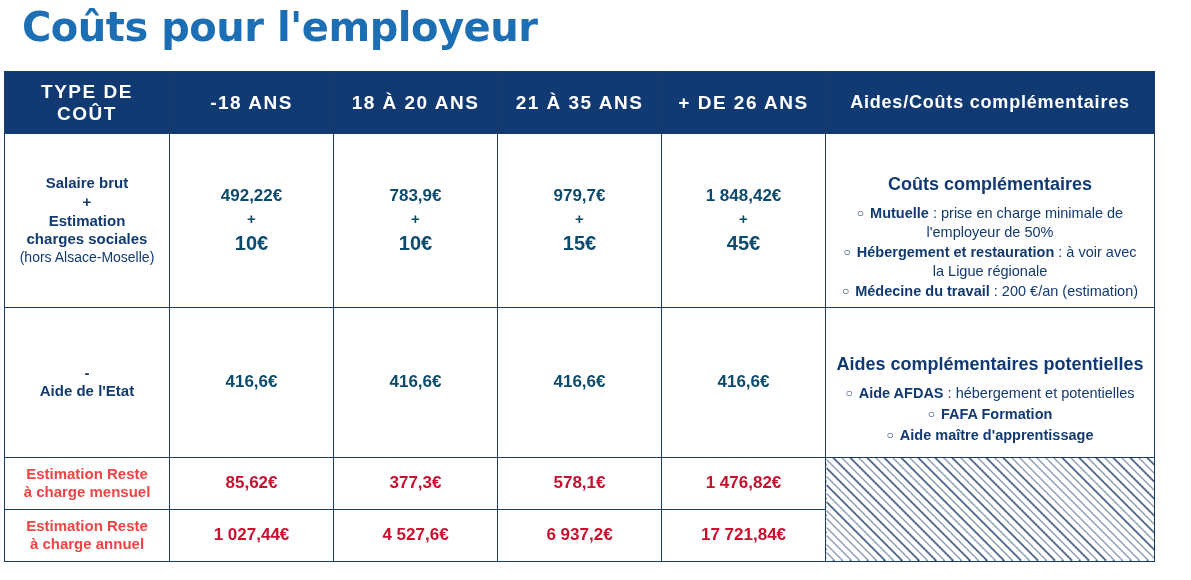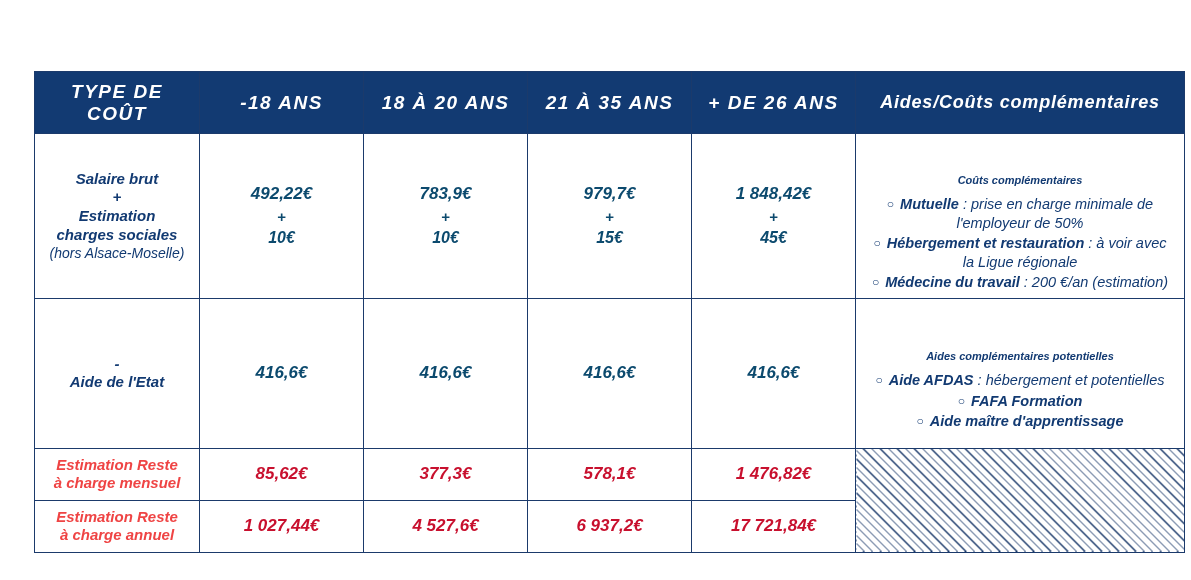--- a/index.html
+++ b/index.html
@@ -25,26 +25,25 @@
     left: 22px;
     top: 4px;
     font-size: 40px;
     font-weight: bold;
     letter-spacing: -0.5px;
     color: #1c6fb5;
     font-family: "DejaVu Sans", sans-serif;
   }
   table.cost-table {
     position: absolute;
-    left: 34px;
+    left: 4px;
     top: 71px;
     width: 1150px;
     border-collapse: collapse;
     table-layout: fixed;
-    font-style: italic;
   }
   table.cost-table td, table.cost-table th {
     border: 1px solid #1b3a6b;
     vertical-align: middle;
     padding: 4px 6px;
     box-sizing: border-box;
   }
   thead th {
     background: #123a72;
     color: #ffffff;
@@ -81,21 +80,21 @@
     font-weight: bold;
     line-height: 1.4;
     color: #0c4a6e;
   }
   td.value .plus {
     display: block;
     font-size: 15px;
   }
   td.value .sub {
     display: block;
-    font-size: 16px;
+    font-size: 20px;
   }
   .red td.value, td.value.red {
     color: #c8102e;
   }
   td.rowlabel.red {
     color: #ef4444;
   }
   tr.r1 td { height: 152px; }
   tr.r2 td { height: 150px; }
   tr.r3 td { height: 52px; }
@@ -103,21 +102,21 @@
 
   td.notes {
     font-size: 14.5px;
     line-height: 1.28;
     color: #123a72;
     text-align: center;
     padding: 6px 10px;
   }
   td.notes .notes-title {
     font-weight: bold;
-    font-size: 11px;
+    font-size: 18px;
     display: block;
     margin-bottom: 8px;
     margin-top: 35px;
   }
   td.notes ul {
     list-style: none;
     margin: 0;
     padding: 0;
   }
   td.notes li {
@@ -140,20 +139,21 @@
       #1b3a6b 5px,
       #1b3a6b 6px
     );
   }
 </style>
 </head>
 <body>
 
 <div class="page">
 
+  <div class="title">Coûts pour l'employeur</div>
 
   <table class="cost-table">
     <colgroup>
       <col class="col-type">
       <col class="col-age">
       <col class="col-age">
       <col class="col-age">
       <col class="col-age">
       <col class="col-aid">
     </colgroup>

